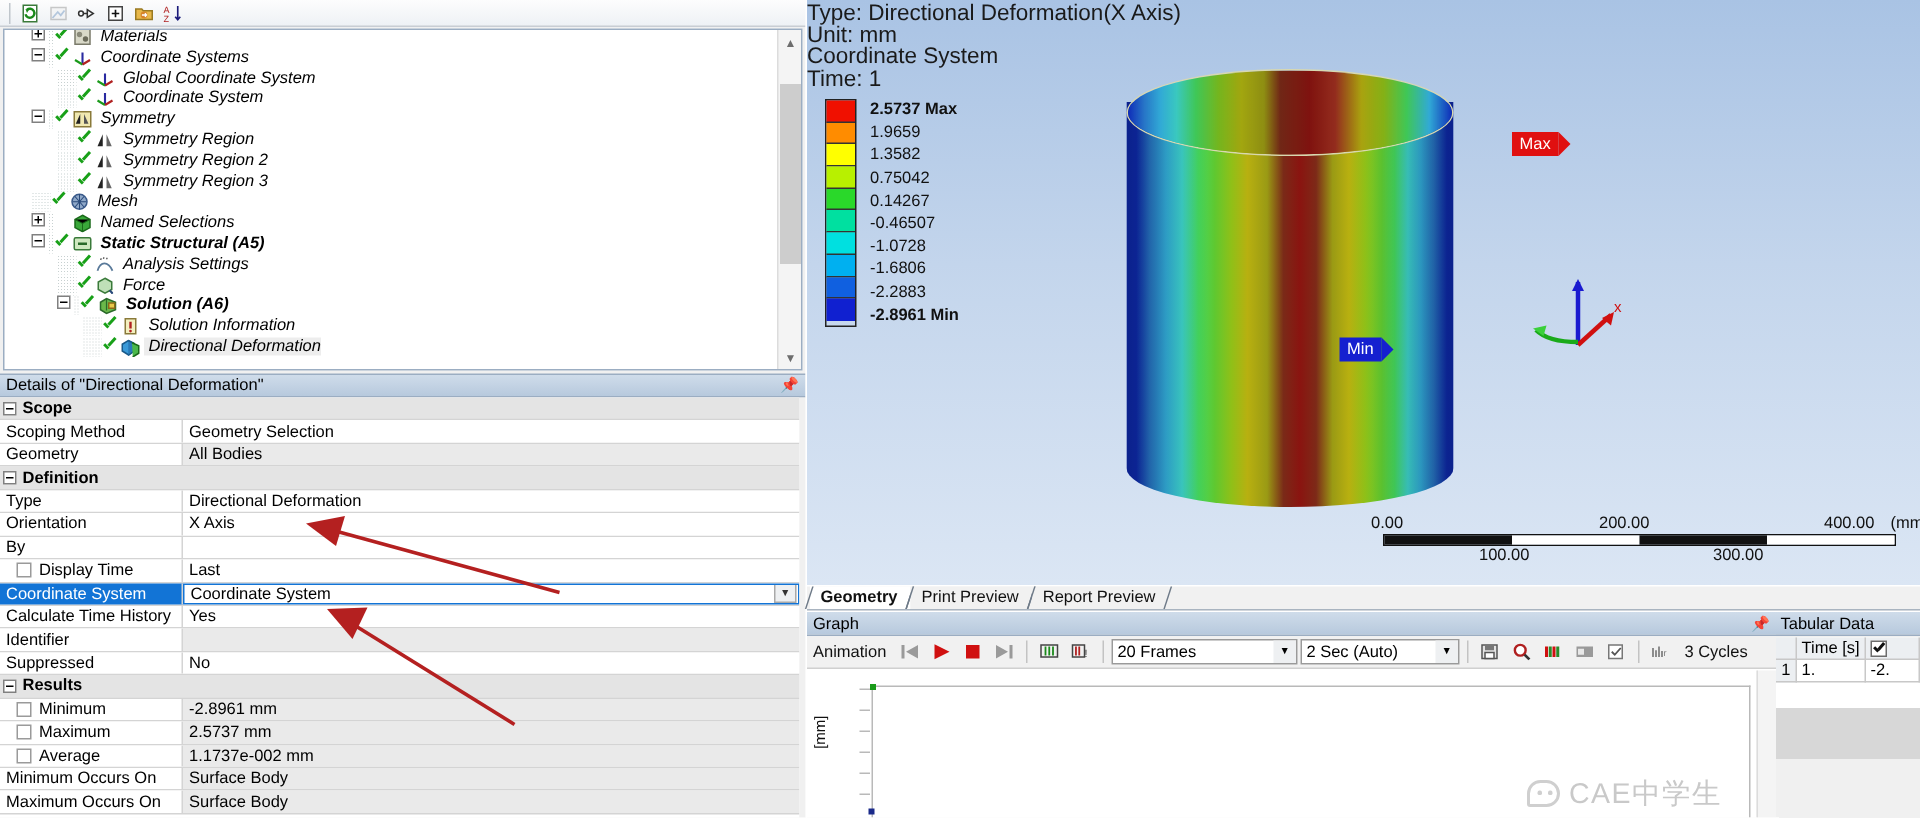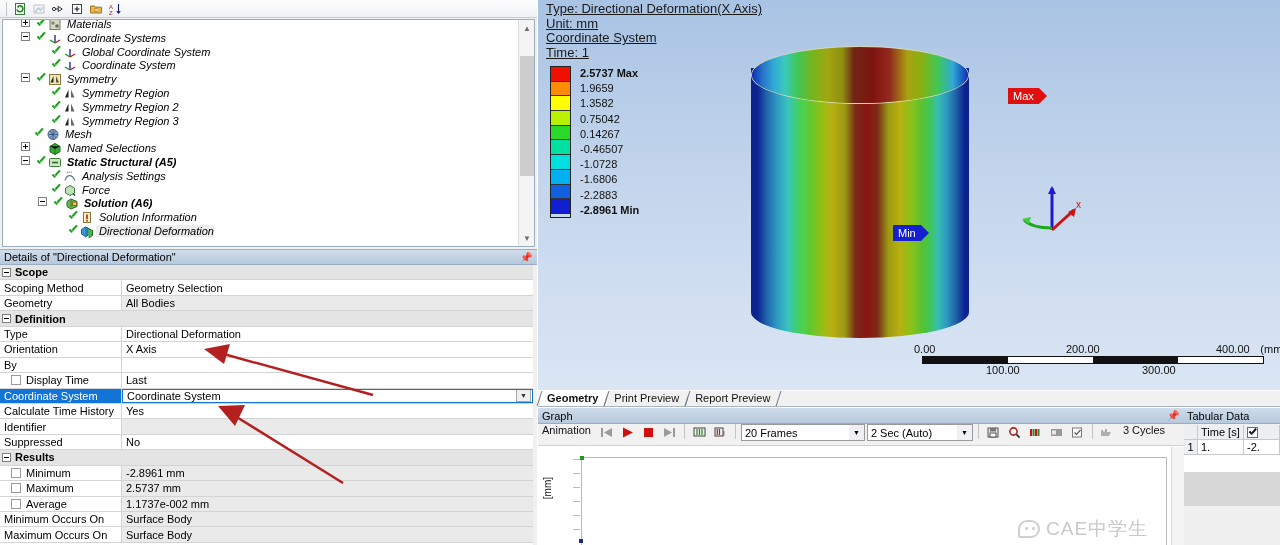--- a/index.html
+++ b/index.html
@@ -167,22 +167,22 @@
     background: #ffffff;
   }
 
   
   #viewport {
     position: absolute; left: 1px; top: 0; width: 742px; height: 390px;
     background: linear-gradient(180deg, #a9c3e4 0%, #c3d5ec 45%, #dbe6f4 100%);
     overflow: hidden;
   }
   #vp-info {
-    position: absolute; left: 8px; top: 2px;
-    font-size: 13px; color: #1a1a1a; line-height: 14.5px; text-decoration: underline;
+    position: absolute; left: 0; top: 2px;
+    font-size: 15px; color: #1a1a1a; line-height: 14.5px;
   }
   #legend {
     position: absolute; left: 12px; top: 66px;
     display: flex;
   }
   #legend-bars { width: 21px; border: 1px solid #222; }
   .lband { height: 14.7px; border-bottom: 1px solid #333; }
   .lband:last-child { border-bottom: none; }
   #legend-labels { margin-left: 9px; }
   .llabel {
@@ -302,21 +302,21 @@
     background: #fff;
   }
   #graph-hdr {
     height: 16px; background: linear-gradient(#cfdcea, #b7c9dd);
     border-bottom: 1px solid #9badc2;
     display: flex; align-items: center; padding: 0 4px; font-size: 11px;
   }
   #graph-hdr .pin { margin-left: auto; font-size: 10px; color: #2a4a6a; cursor: pointer; }
   #anim-bar {
     height: 22px; background: #f1f1f1; border-bottom: 1px solid #d0d0d0;
-    display: flex; padding-left: 4px; gap: 2px;
+    display: flex; align-items: center; padding-left: 4px; gap: 2px;
   }
   #anim-bar .lbl { font-size: 11px; color: #111; margin-right: 4px; }
   .ab { width: 19px; height: 17px; display: flex; align-items: center; justify-content: center; cursor: pointer; }
   .ab-sep { width: 1px; height: 15px; background: #c3c3c3; margin: 0 3px; }
   .ab-combo {
     height: 17px; border: 1px solid #9a9a9a; background: #fff;
     display: flex; align-items: center; font-size: 11px; padding-left: 3px;
     cursor: pointer;
   }
   .ab-combo .caret {

